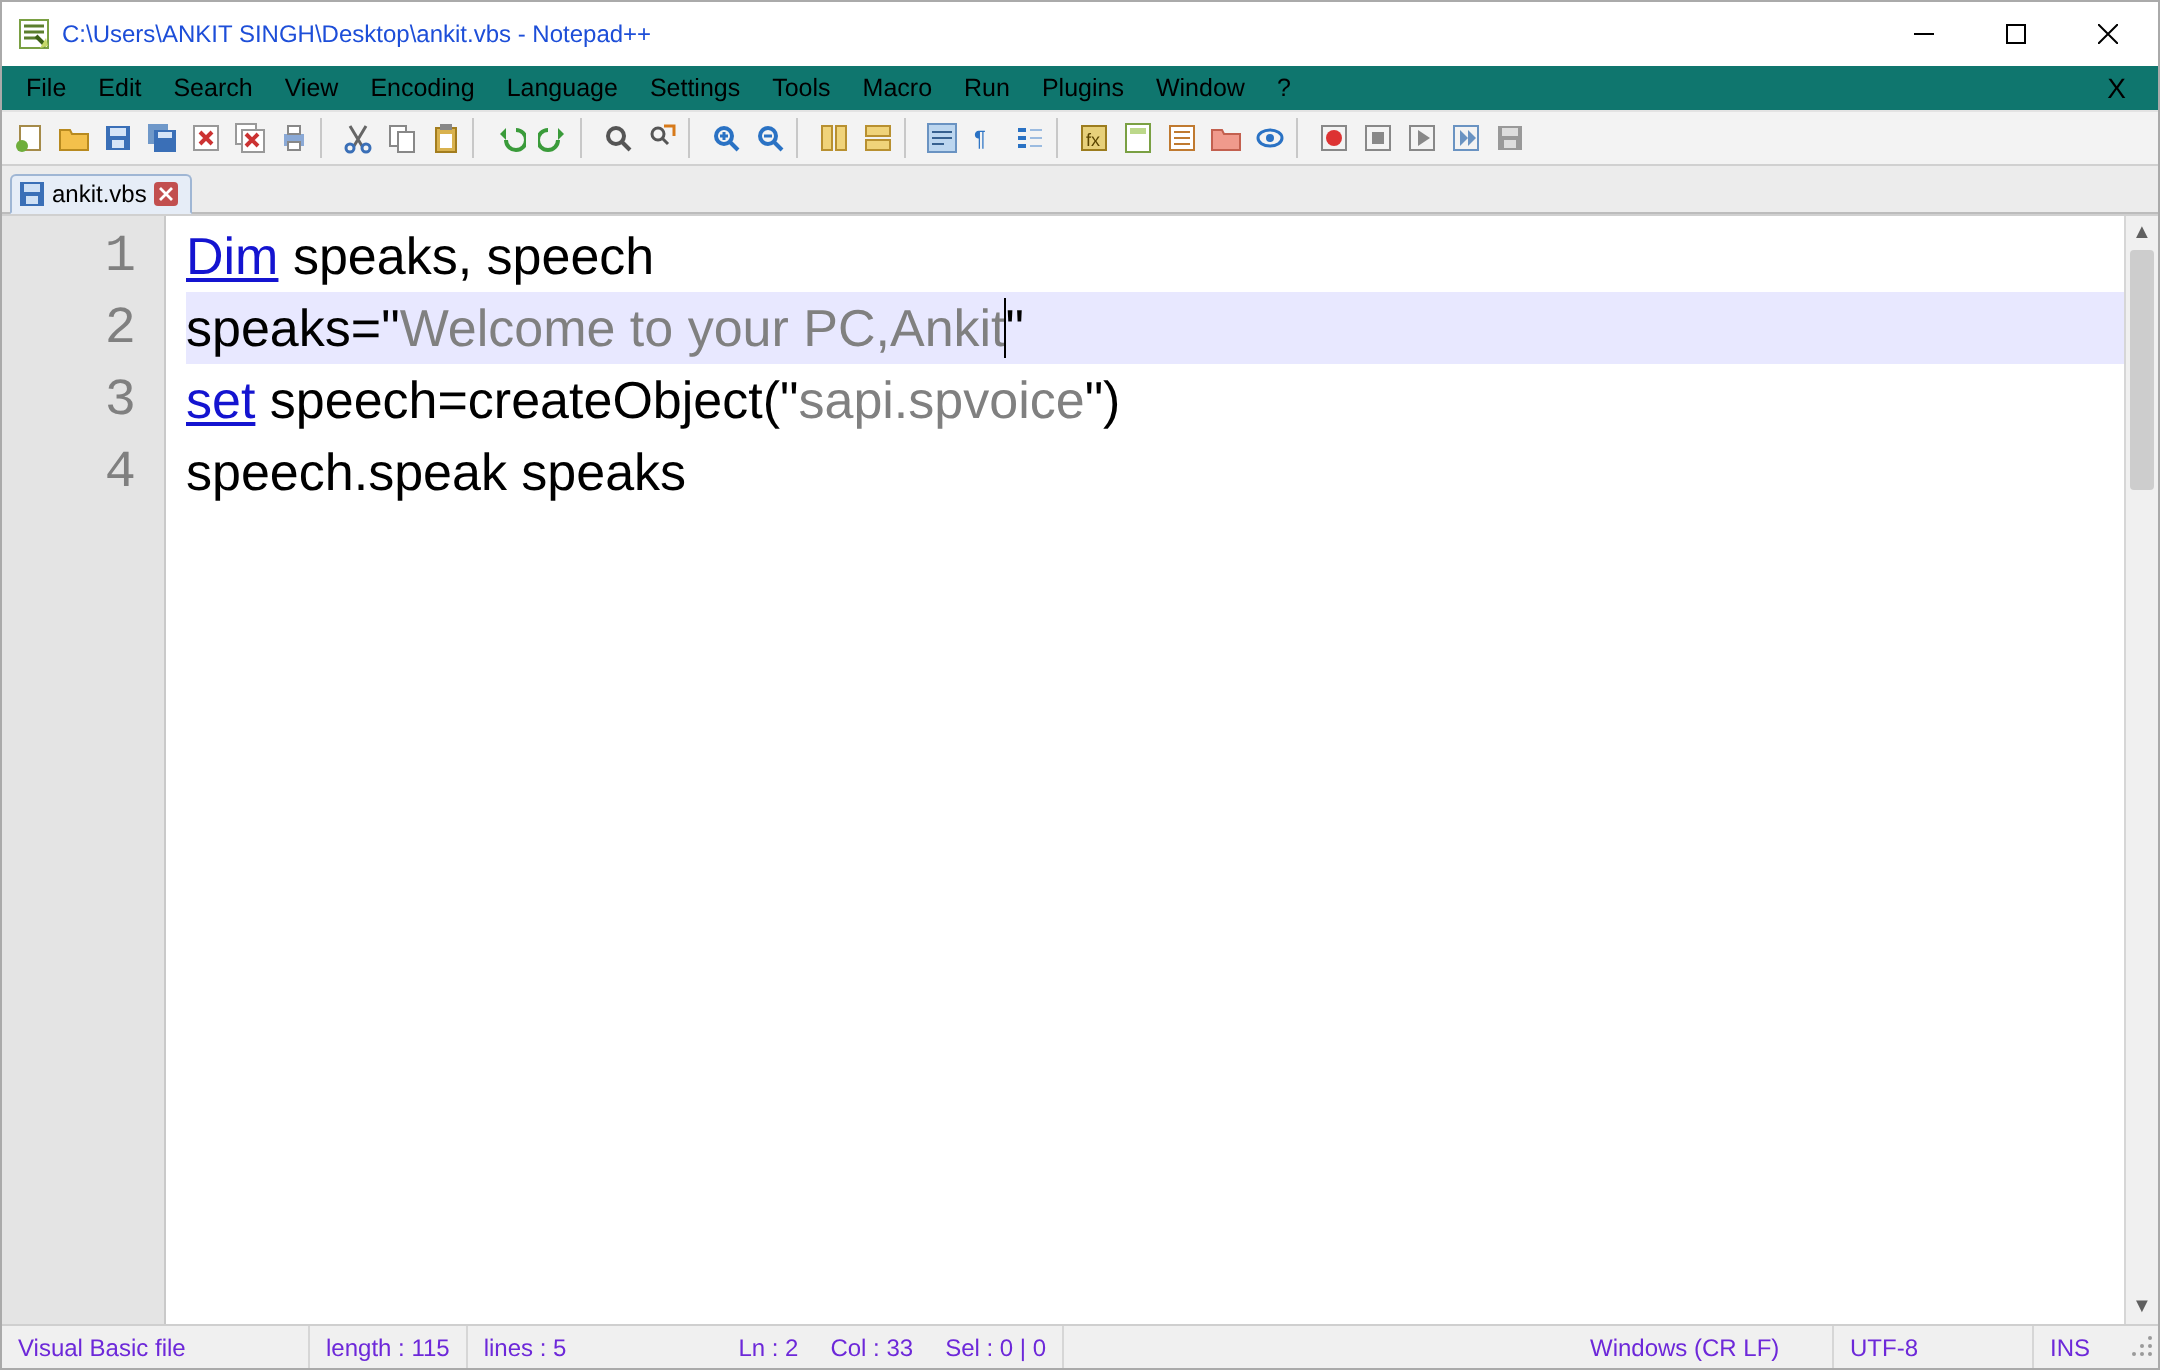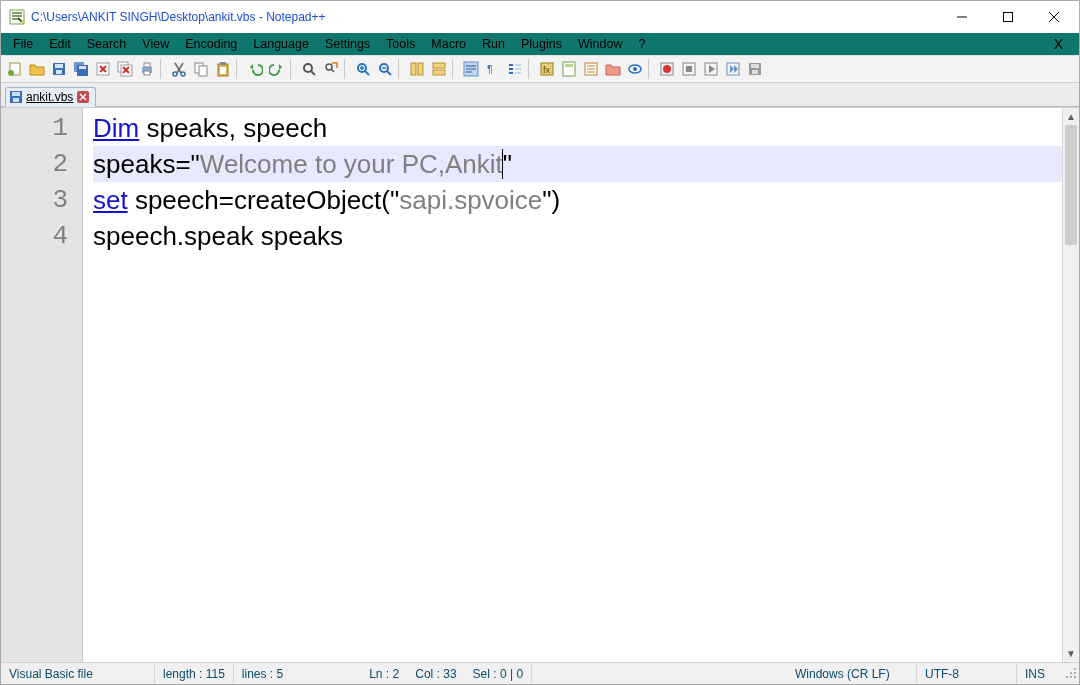--- a/index.html
+++ b/index.html
@@ -19,21 +19,21 @@
 .menubar { height: 22px; display: flex; align-items: center; padding: 0 4px; background: #0f766e; font-size: 12.5px; color: #000; }
 .menubar .menu-item { padding: 2px 8px; }
 .menubar .help-x { margin-left: auto; padding: 2px 12px; font-size: 14px; }
 
 
 .toolbar { height: 28px; display: flex; align-items: center; padding: 2px 4px; gap: 2px; background: #f3f3f3; border-top: 1px solid #e3e3e3; border-bottom: 1px solid #d0d0d0; }
 .tbtn { width: 20px; height: 20px; display: flex; align-items: center; justify-content: center; border-radius: 2px; }
 .tsep { width: 6px; height: 20px; border-left: 1px solid #c8c8c8; margin: 0 1px; }
 
 
-.tabstrip { height: 24px; background: #ececec; border-bottom: 1px solid #bcbcbc; display: flex; align-items: flex-end; padding: 0 4px; text-decoration: underline; }
+.tabstrip { height: 24px; background: #ececec; border-bottom: 1px solid #bcbcbc; display: flex; align-items: flex-end; padding: 0 4px; }
 .tab { height: 20px; display: flex; align-items: center; padding: 0 6px 0 4px; font-size: 12px; background: #e6edf7; border: 1px solid #9fb6d4; border-bottom: 1px solid #e6edf7; border-radius: 3px 3px 0 0; margin-bottom: -1px; gap: 4px; }
 .tab .tab-icon { width: 12px; height: 12px; }
 .tab .close { width: 12px; height: 12px; background: #c24f4f; border-radius: 2px; display:flex; align-items:center; justify-content:center; }
 .tab .close svg { width:8px; height:8px; }
 
 
 .editor-wrap { flex: 1; display: flex; border-top: 1px solid #d0d0d0; overflow: hidden; }
 .gutter { width: 82px; background: #e4e4e4; border-right: 1px solid #c9c9c9; text-align: right; padding-top: 2px; }
 .gutter .ln { font-family: "Consolas", "Courier New", monospace; font-size: 26px; color: #808080; padding-right: 14px; line-height: 36px; }
 .code { flex: 1; font-family: "Consolas", "Courier New", monospace; font-size: 26px; line-height: 36px; padding: 2px 0 0 10px; background: #fff; white-space: pre; position: relative; }
@@ -43,21 +43,21 @@
 .kw { color: #1414d0; text-decoration: underline; }
 .str { color: #808080; }
 .quote { color: #000; }
 
 
 .vscroll { width: 17px; background: #f0f0f0; border-left: 1px solid #d6d6d6; position: relative; }
 .vscroll .arrow { height: 17px; display:flex; align-items:center; justify-content:center; color:#606060; font-size:10px; }
 .vscroll .thumb { position: absolute; left:2px; right:2px; top: 17px; height: 120px; background:#cdcdcd; border-radius:2px; }
 
 
-.statusbar { height: 22px; display: flex; align-items: center; background: #f0f0f0; border-top: 1px solid #cfcfcf; font-size: 12px; color: #0c4a6e; }
+.statusbar { height: 22px; display: flex; align-items: center; background: #f0f0f0; border-top: 1px solid #cfcfcf; font-size: 12px; color: #6d28d9; }
 .statusbar .cell { padding: 0 8px; height: 100%; display:flex; align-items:center; border-right: 1px solid #d6d6d6; white-space: nowrap; }
 .statusbar .wide { flex: 0 0 auto; }
 .statusbar .filler { flex: 1; border-right:1px solid #d6d6d6; }
 .statusbar .grip { width: 18px; display:flex; align-items:flex-end; justify-content:flex-end; padding: 0 2px 2px 0; }
 </style>
 </head>
 <body>
 
 <div class="window">
 

